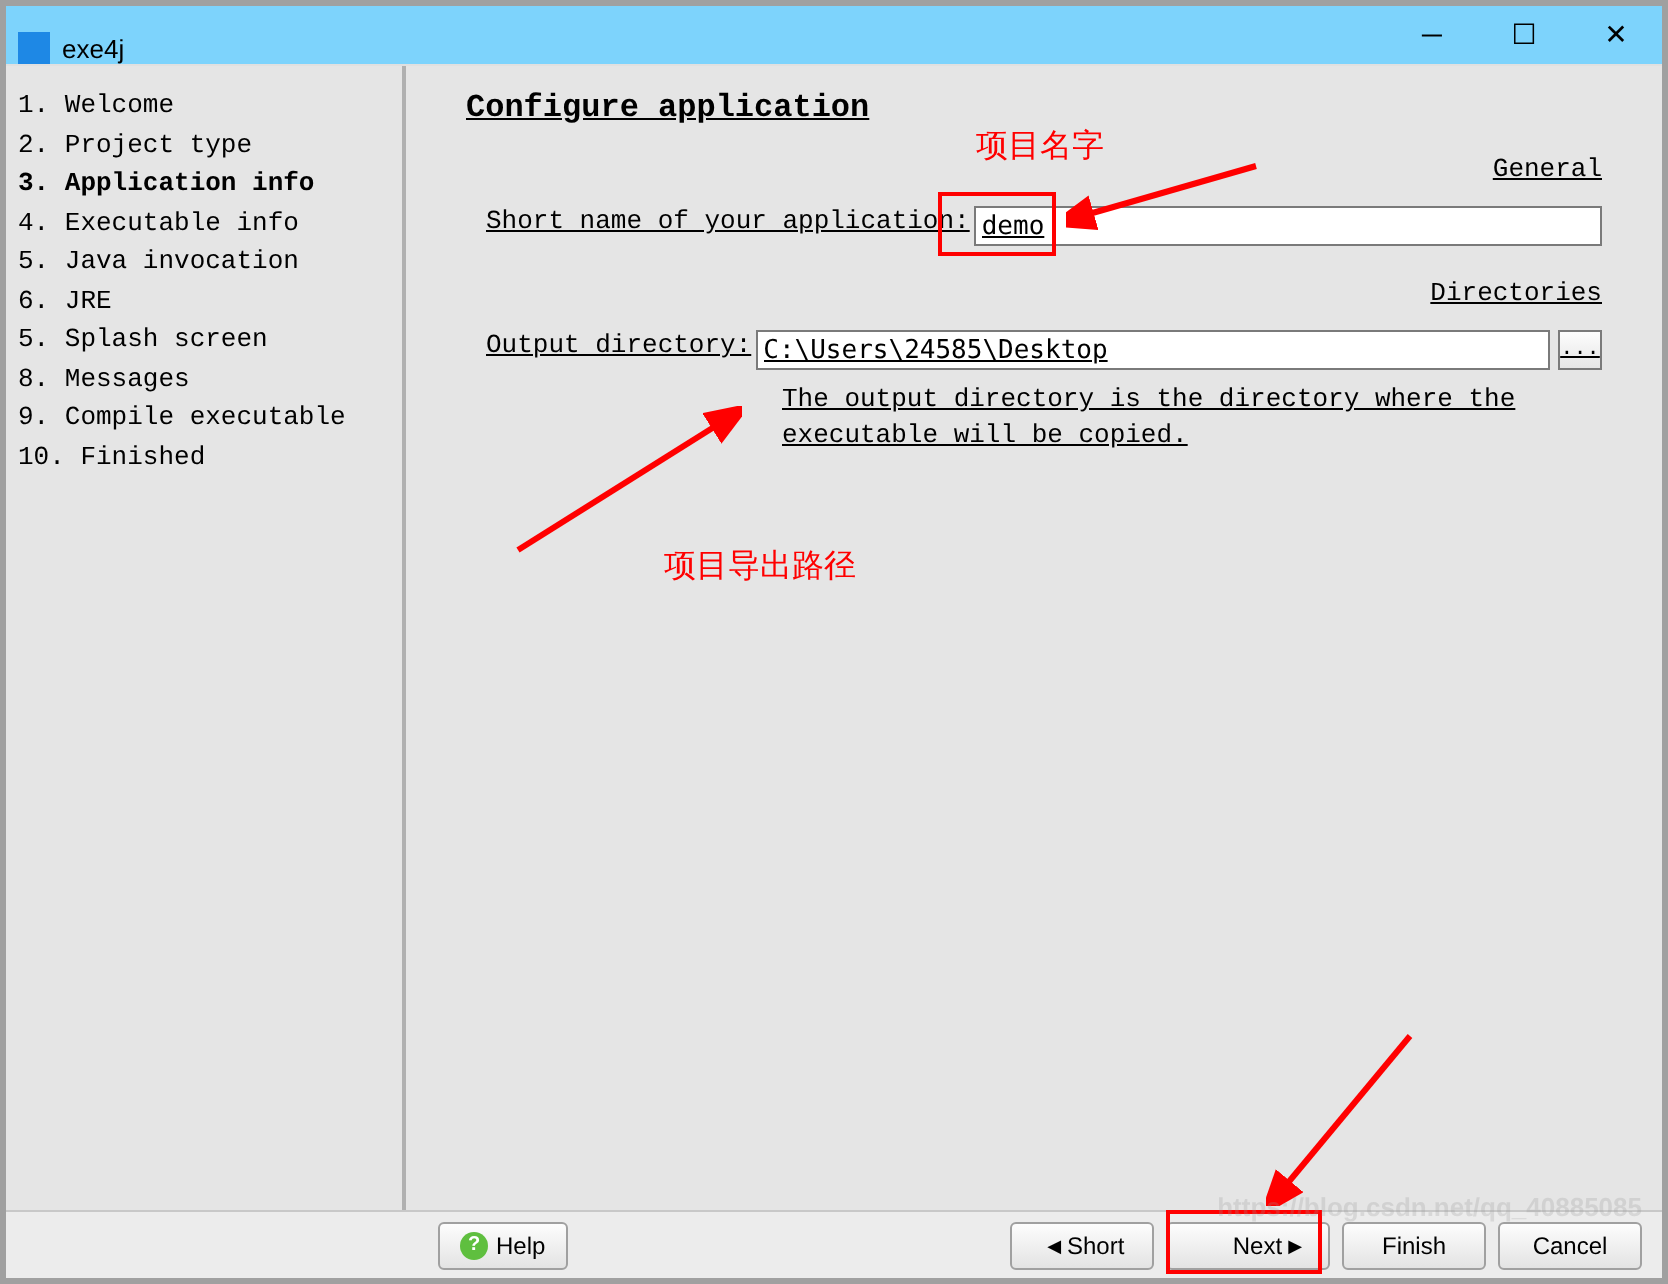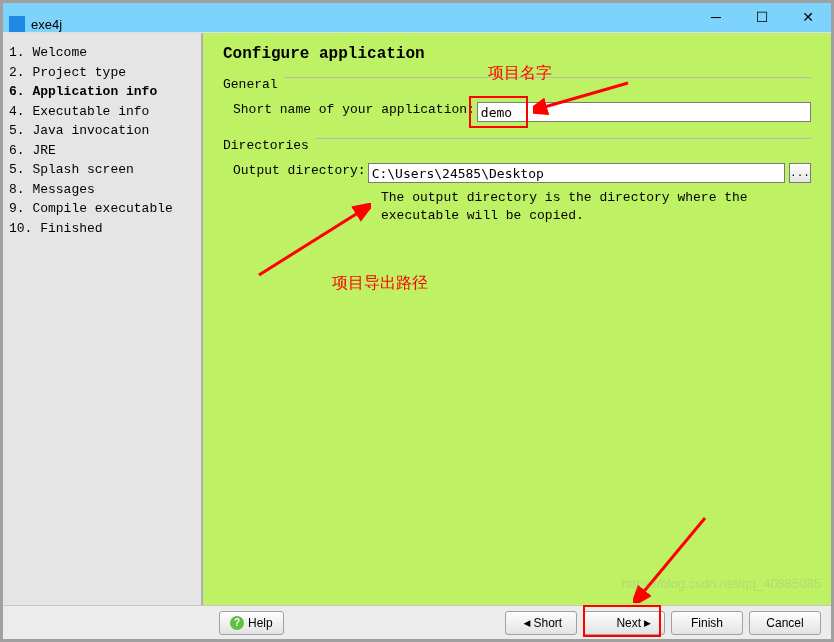--- a/index.html
+++ b/index.html
@@ -58,40 +58,42 @@
 .sidebar .wm {
   position: absolute; bottom: 0; left: 4px;
   font-size: 44px; font-weight: bold;
   color: #eaeaea; transform: rotate(-90deg);
   transform-origin: left bottom;
   font-family: Arial, sans-serif;
 }
 
 .main {
   flex: 1;
-  background: #bef264;
-  padding: 12px 20px;
+  background: #e5e5e5;
+  padding: 12px 30px;
   font-family: Consolas, "Courier New", monospace;
   position: relative;
+  text-decoration: underline;
 }
 .main h1 {
   font-family: Consolas, "Courier New", monospace;
   font-size: 16px;
   font-weight: bold;
   margin-bottom: 14px;
 }
 .fieldset {
   margin-bottom: 16px;
 }
 .legend {
   font-size: 13px;
   color: #000;
   display: flex;
-  align-items: flex-start;
+  align-items: flex-end;
   margin-bottom: 10px;
+  flex-direction: column;
 }
 .legend .line {
   flex: 1;
   border-top: 1px solid #b8b8b8;
   margin-left: 6px;
 }
 .row {
   display: flex;
   padding-left: 10px;
   margin-bottom: 6px;
@@ -178,45 +180,46 @@
   border-radius: 3px;
   font-family: "Microsoft YaHei", Consolas, sans-serif;
   font-size: 12px;
   display: flex; align-items: center; justify-content: center;
   cursor: pointer;
 }
 .tri { font-size: 9px; margin: 0 3px; }
 
 .watermark-br {
   position: absolute;
-  right: 10px; bottom: 48px;
+  right: 10px; bottom: 28px;
   color: rgba(150,150,150,0.25);
   font-size: 13px;
   font-family: Arial, sans-serif;
+  font-weight: bold;
 }
 </style>
 </head>
 <body>
 
 <div class="titlebar">
   <span class="app-icon"></span>
   <span class="title">exe4j</span>
   <div class="win-controls">
     <div class="win-btn">─</div>
     <div class="win-btn">☐</div>
     <div class="win-btn close">✕</div>
   </div>
 </div>
 
 <div class="content">
 
   <div class="sidebar">
     <div class="step">1. Welcome</div>
     <div class="step">2. Project type</div>
-    <div class="step current">6. Application info</div>
+    <div class="step current">3. Application info</div>
     <div class="step">4. Executable info</div>
     <div class="step">5. Java invocation</div>
     <div class="step">6. JRE</div>
     <div class="step">5. Splash screen</div>
     <div class="step">8. Messages</div>
     <div class="step">9. Compile executable</div>
     <div class="step">10. Finished</div>
     <div class="wm">exe4j</div>
   </div>
 

